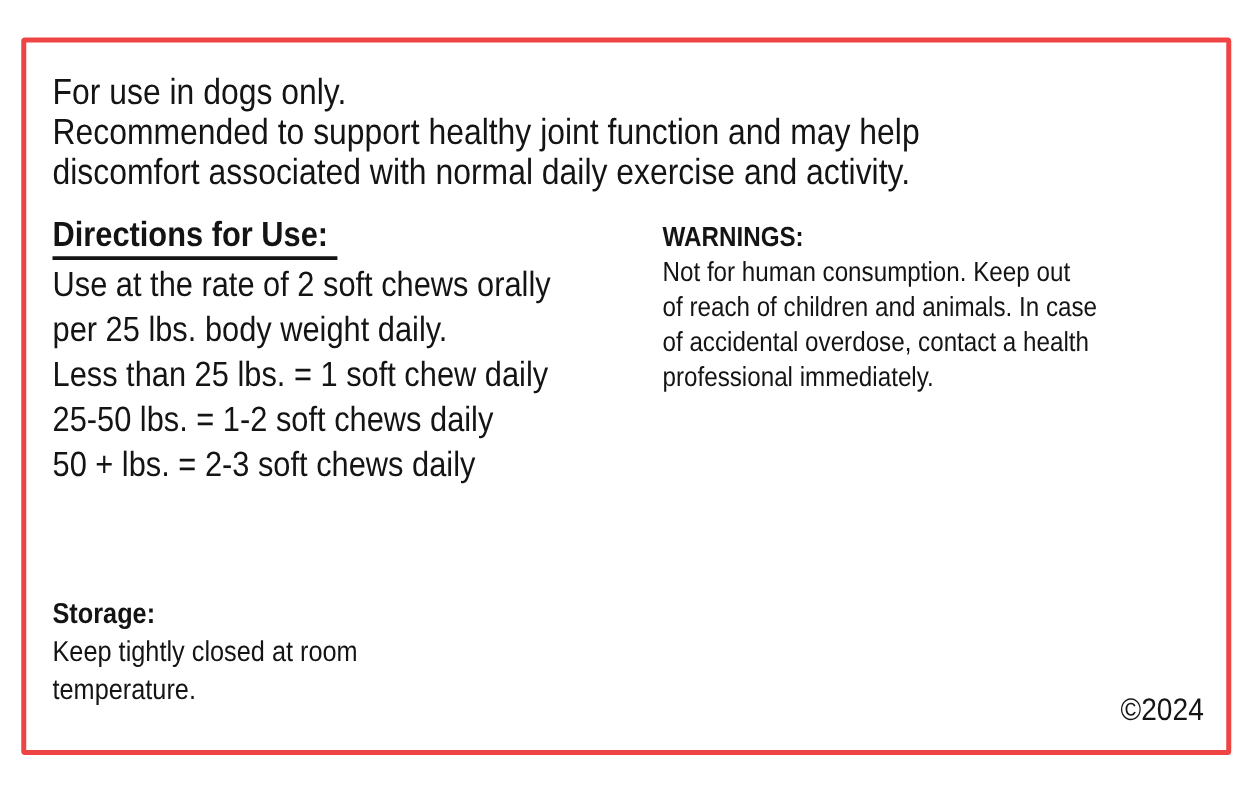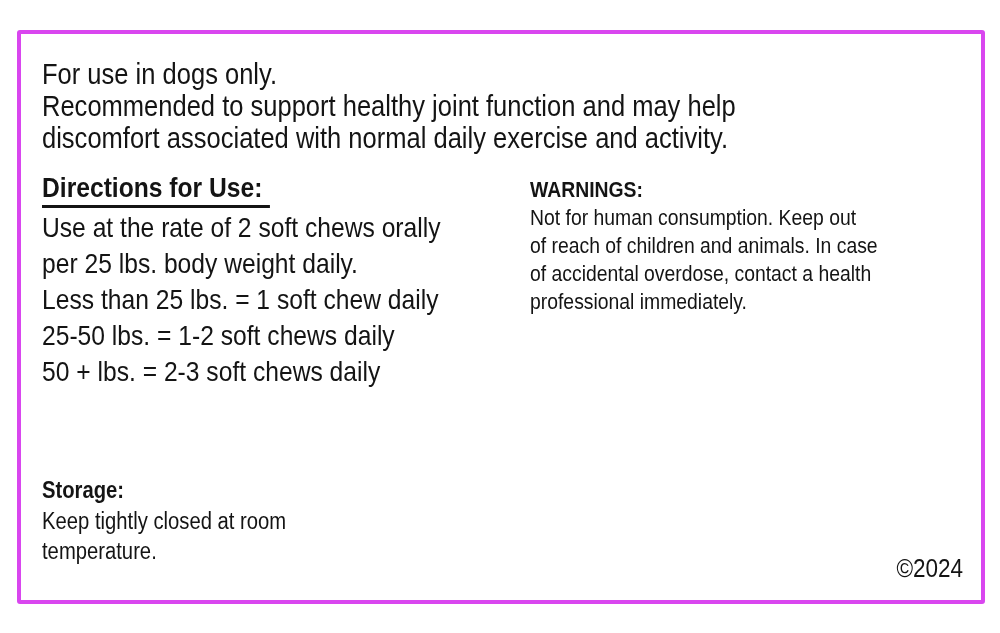--- a/index.html
+++ b/index.html
@@ -14,21 +14,21 @@
     font-family: "Liberation Sans", "DejaVu Sans", sans-serif;
     color: #141414;
     overflow: hidden;
   }
   .label {
     position: absolute;
     left: 17px;
     top: 30px;
     width: 960px;
     height: 566px;
-    border: 4px solid #d946ef;
+    border: 4px solid #ef4444;
     border-radius: 3px;
     background: #ffffff;
   }
   
   .cond {
     transform: scaleX(0.88);
     transform-origin: 0 0;
     white-space: nowrap;
   }
   .cond-r {

